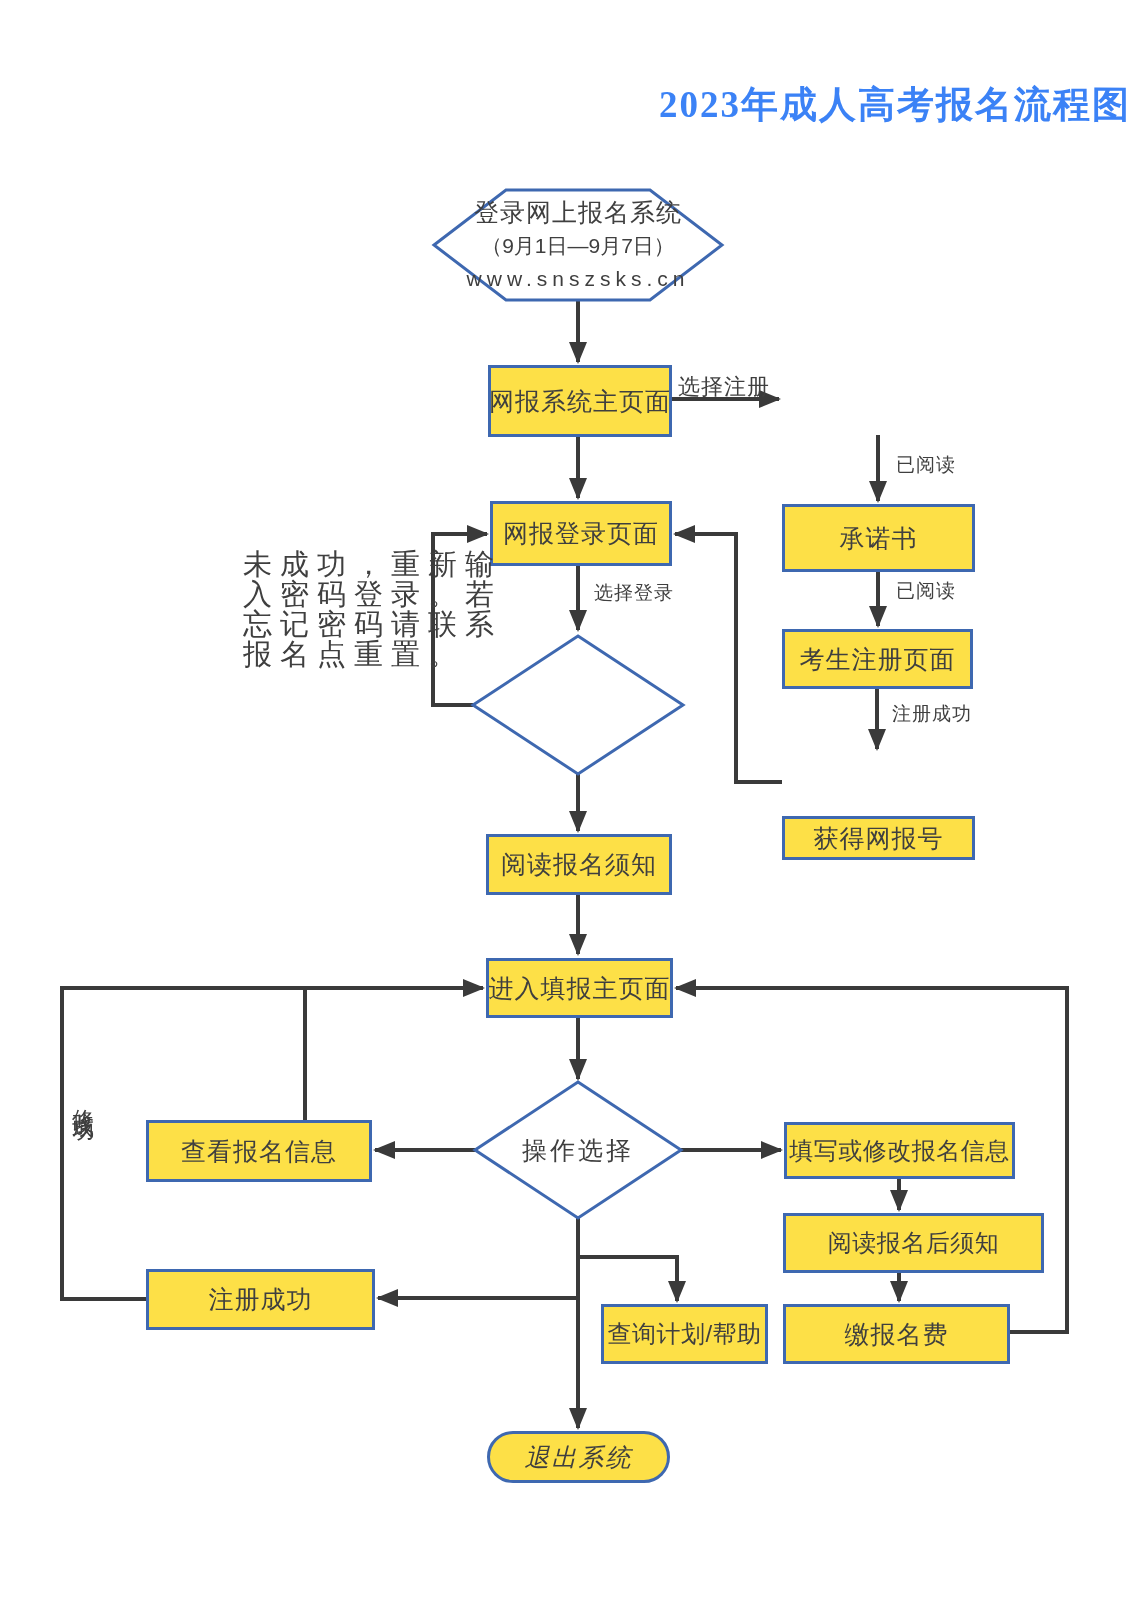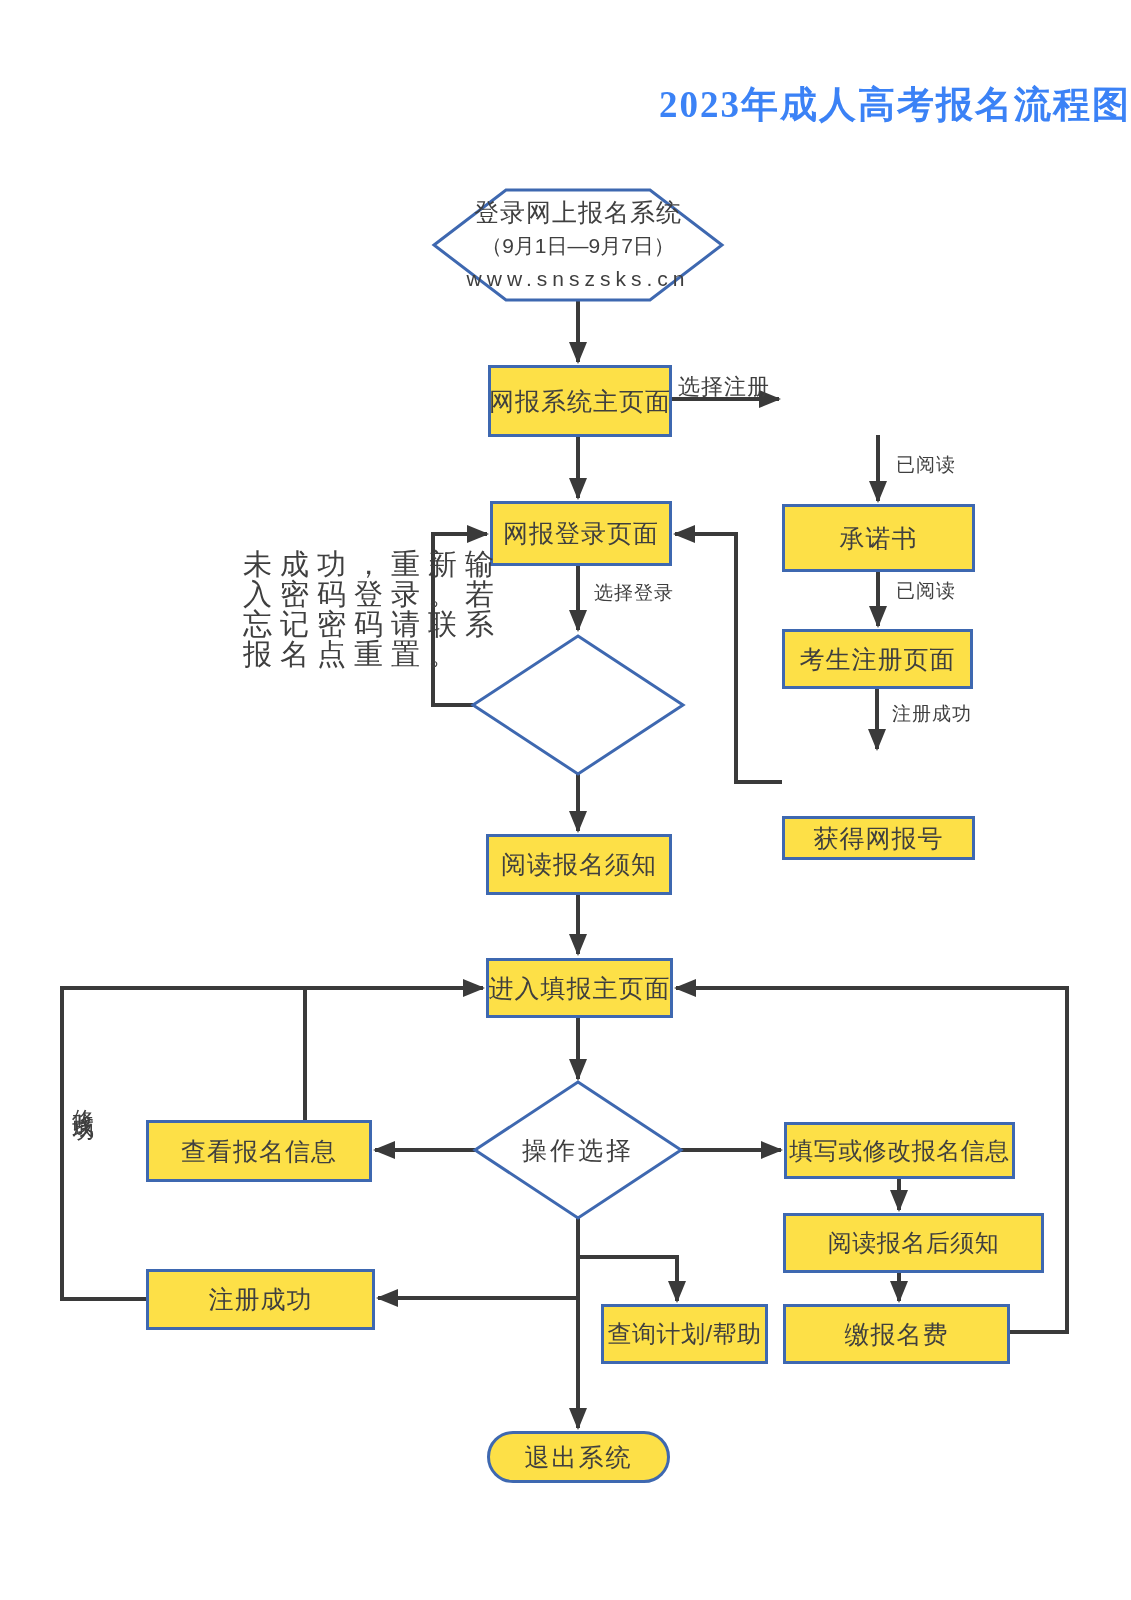--- a/index.html
+++ b/index.html
@@ -78,21 +78,21 @@
   }
   .note {
     position: absolute;
     font-size: 29px;
     letter-spacing: 8px;
     line-height: 30px;
     color: #3f3f3f;
     z-index: 3;
     white-space: nowrap;
   }
-  .stadium { border-radius: 27px; }
+  .stadium { border-radius: 27px; font-style: italic; }
   .fs24 { font-size: 24px; letter-spacing: 0.5px; }
 </style>
 </head>
 <body>
 
 <div class="canvas">
 
   <div class="page-title">2023年成人高考报名流程图</div>
 
   <svg class="edges" width="1131" height="1600" viewBox="0 0 1131 1600">

